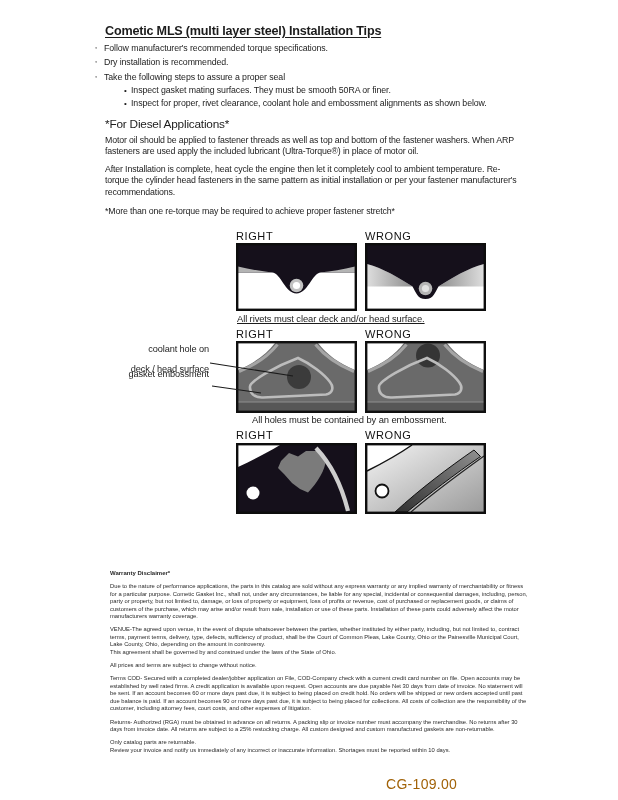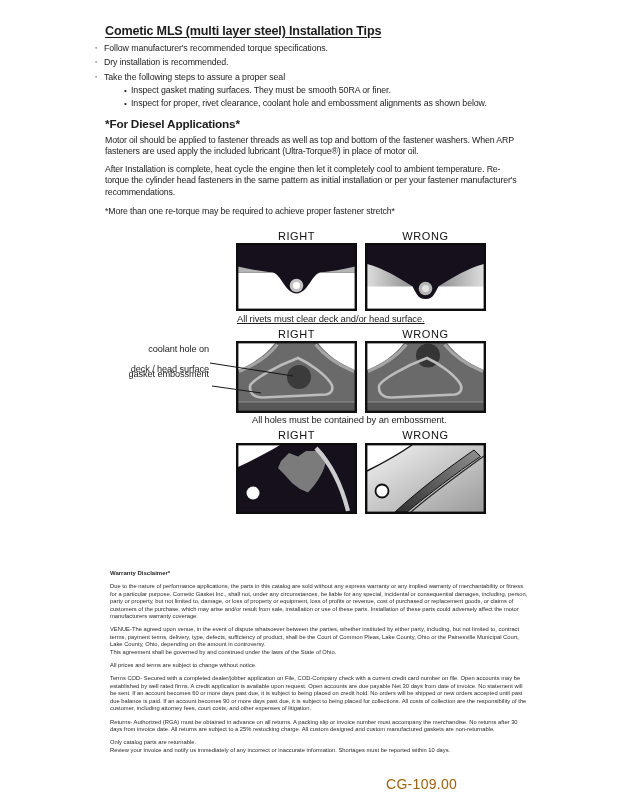--- a/index.html
+++ b/index.html
@@ -13,27 +13,27 @@
     position:absolute; left:105px; top:24px;
     font-size:12.6px; font-weight:bold; letter-spacing:-0.2px;
     text-decoration:underline; text-underline-offset:2px;
   }
   .tips { position:absolute; left:95px; top:41px; width:440px; font-size:8.8px; letter-spacing:-0.1px; }
   .tip-line { line-height:13.3px; white-space:nowrap; }
   .tip-line .mk  { display:inline-block; width:9px; font-size:7px; vertical-align:1px; }
   .tip-line.sub { padding-left:29px; }
   .tip-line .mk2 { display:inline-block; width:7px; font-size:8px; }
 
-  .diesel-heading { position:absolute; left:105px; top:117px; font-size:11.8px; font-weight:bold; letter-spacing:-0.2px; }
+  .diesel-heading { position:absolute; left:105px; top:117px; font-size:11.8px; font-weight:normal; letter-spacing:-0.2px; }
   .d-para { position:absolute; left:105px; width:415px; font-size:8.8px; letter-spacing:-0.15px; line-height:11.4px; }
   .d-para.p1 { top:135px; }
   .d-para.p2 { top:164px; }
   .d-note { position:absolute; left:105px; top:206px; font-size:8.8px; letter-spacing:-0.15px; }
 
-  .dg-label { position:absolute; width:121px; text-align:center; font-size:11px; letter-spacing:0.6px; color:#111; }
+  .dg-label { position:absolute; width:121px; font-size:11px; letter-spacing:0.6px; color:#111; }
   .dg-box { position:absolute; width:121px; line-height:0; }
   .dg-cap { position:absolute; left:237px; font-size:9.4px; letter-spacing:-0.1px; line-height:11px; }
 
   .ann { position:absolute; left:60px; width:149px; text-align:right; font-size:9.2px; letter-spacing:-0.1px; line-height:10px; color:#222; }
   .leader-svg { position:absolute; left:205px; top:355px; z-index:5; }
 
   .legal { position:absolute; left:110px; top:570px; width:420px; font-size:5.8px; line-height:7.4px; color:#2a2a2a; }
   .legal-h { font-weight:bold; font-size:6px; margin-bottom:6px; }
   .fp { margin-bottom:6px; }
 

